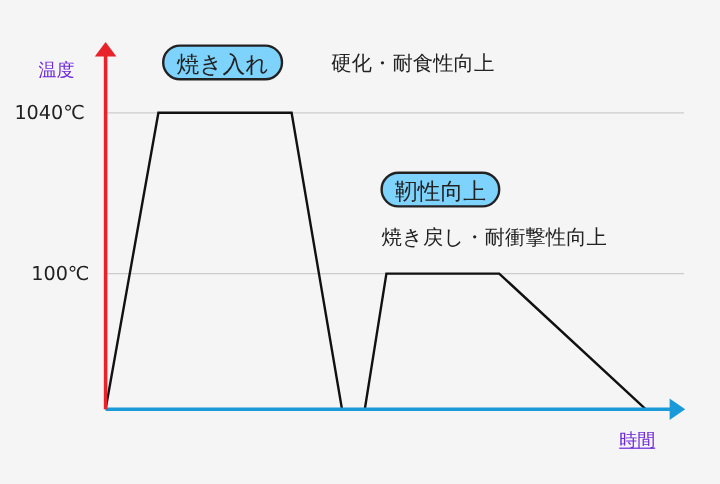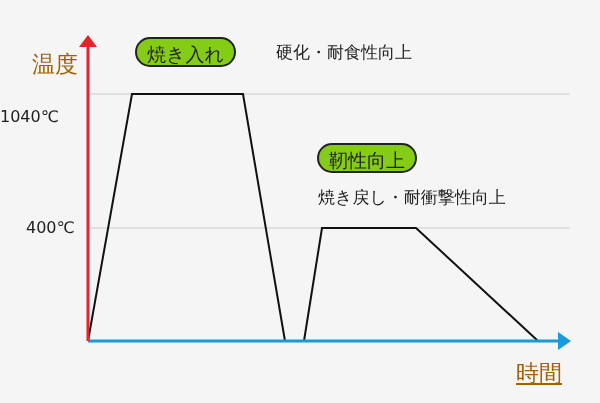--- a/index.html
+++ b/index.html
@@ -1,41 +1,41 @@
 <!DOCTYPE html>
 <html><head>
 <meta charset="utf-8">
 <style>
   html, body { margin:0; padding:0; }
   body { width:600px; height:403px; background:#f5f5f5; position:relative; overflow:hidden;
          font-family: "DejaVu Sans", "Liberation Sans", sans-serif; }
   svg { position:absolute; left:0; top:0; }
   .lbl { position:absolute; white-space:nowrap; }
-  .axis-lbl { color:#a16207; font-size:23px; }
+  .axis-lbl { color:#6d28d9; font-size:15px; }
   .tick { color:#222; font-size:16px; }
-  .pill { position:absolute; border:2px solid #222; border-radius:16px; background:#84cc16;
+  .pill { position:absolute; border:2px solid #222; border-radius:16px; background:#7dd3fc;
           font-size:19px; color:#222; padding:0 10px; height:30px; line-height:30px; box-sizing:border-box; }
   .desc { color:#222; font-size:17px; }
 </style>
 </head>
 <body>
 
 <svg width="600" height="403">
   <line x1="88" y1="94" x2="570" y2="94" stroke="#cccccc" stroke-width="1"></line>
   <line x1="88" y1="228" x2="570" y2="228" stroke="#cccccc" stroke-width="1"></line>
   <polyline points="88,341 132,94 243,94 285,341" fill="none" stroke="#111" stroke-width="2"></polyline>
   <polyline points="304,341 322,228 416,228 538,341" fill="none" stroke="#111" stroke-width="2"></polyline>
   <line x1="88" y1="341" x2="560" y2="341" stroke="#1a9ad8" stroke-width="3"></line>
   <polygon points="558,332 571,341 558,350" fill="#1a9ad8"></polygon>
   <line x1="88" y1="341" x2="88" y2="46" stroke="#e8222a" stroke-width="3"></line>
   <polygon points="79,47 88,35 97,47" fill="#e8222a"></polygon>
 </svg>
 
 <div class="lbl axis-lbl" style="left:32px;top:49px;">温度</div>
-<div class="lbl tick" style="left:0;top:84px;margin-top:23px;">1040℃</div>
-<div class="lbl tick" style="left:26px;top:218px;">400℃</div>
+<div class="lbl tick" style="left:12px;top:84px;">1040℃</div>
+<div class="lbl tick" style="left:26px;top:218px;">100℃</div>
 <div class="lbl axis-lbl" style="left:516px;top:358px;text-decoration:underline;">時間</div>
 
 <div class="pill" style="left:135px;top:37px;">焼き入れ</div>
 <div class="lbl desc" style="left:276px;top:41px;">硬化・耐食性向上</div>
 
 <div class="pill" style="left:317px;top:143px;">靭性向上</div>
 <div class="lbl desc" style="left:318px;top:186px;">焼き戻し・耐衝撃性向上</div>
 
 </body></html>

